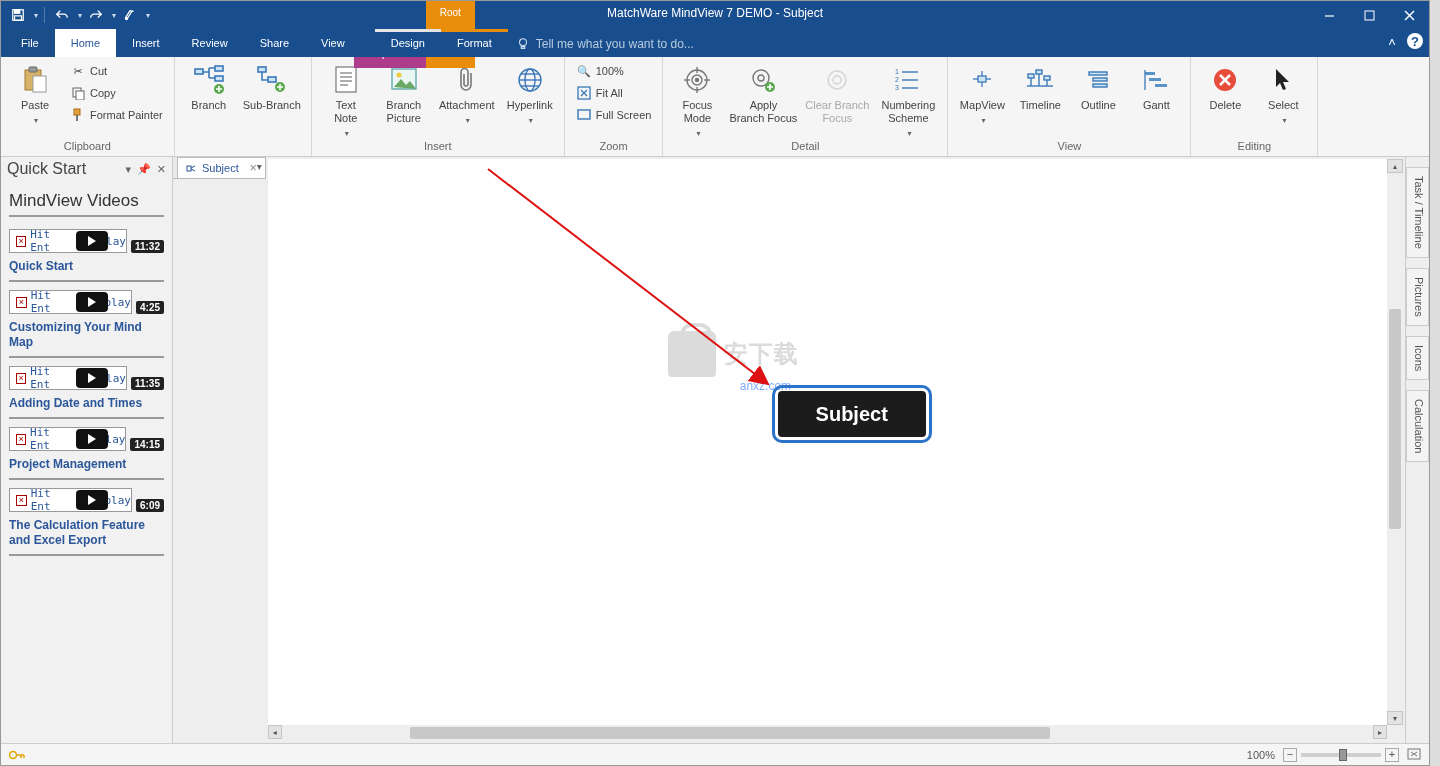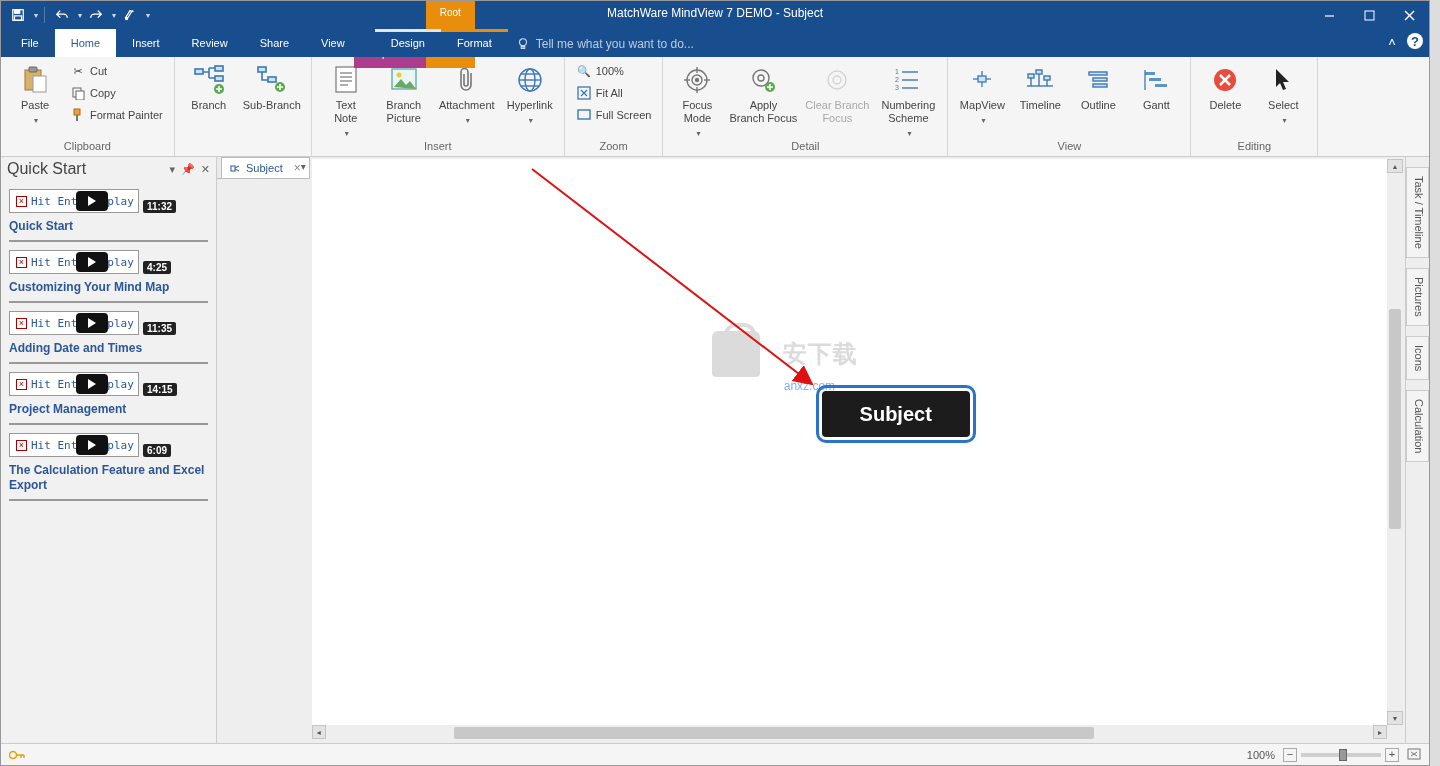--- a/index.html
+++ b/index.html
@@ -42,21 +42,21 @@
 .big-btn .icon { width:34px; height:34px; display:flex;align-items:center;justify-content:center; }
 .small-btn-col { display:flex; flex-direction:column; gap:2px; }
 .small-btn { display:flex; align-items:center; gap:4px; font-size:11px; color:#444; padding:2px 3px;}
 .small-btn .sicon{width:16px;height:16px;display:inline-flex;align-items:center;justify-content:center;}
 .drop-arrow{font-size:8px;color:#666;margin-left:2px;}
 .big-btn.disabled{color:#a8a8a8;}
 .big-btn.disabled svg{opacity:.45;}
 
 
 .main { flex:1; display:flex; background:#eee; min-height:0;}
-.sidepanel { width:216px; background:#f1f1f1; border-right:1px solid #ccc; display:flex; flex-direction:column;}
+.sidepanel { width:172px; background:#f1f1f1; border-right:1px solid #ccc; display:flex; flex-direction:column;}
 .sidepanel-header { display:flex; align-items:center; justify-content:space-between; padding:3px 6px; font-size:16px; color:#444;}
 .sidepanel-header .icons{display:flex;gap:6px;color:#666;font-size:11px;}
 .sidepanel-title{font-weight:normal;}
 .sidepanel-body{padding:0 8px 8px;overflow:auto;}
 .section-title{font-size:17px;color:#333;margin:10px 0 4px;}
 .section-title.with-line{border-bottom:2px solid #999;padding-bottom:4px;}
 .video-item{border-bottom:2px solid #999;padding:8px 0 6px;}
 .thumb-row{display:flex;align-items:flex-end;gap:4px;margin-bottom:6px;}
 .thumb{width:130px;height:24px;background:#fff;border:1px solid #999;position:relative;display:flex;align-items:center;justify-content:flex-start;font-family:monospace;font-size:11px;color:#2b579a;padding-left:6px;}
 .thumb .err{width:11px;height:11px;border:1px solid #a00;color:#a00;font-size:9px;line-height:9px;text-align:center;margin-right:4px;}
@@ -66,21 +66,21 @@
 .video-title{color:#2b579a;font-size:12px;font-weight:bold;line-height:15px;}
 
 .canvas-area{flex:1;display:flex;flex-direction:row;min-width:0;}
 .doc-tabs{height:22px;background:#eaeaea;border-bottom:1px solid #bbb;display:flex;align-items:flex-end;position:relative;}
 .doc-tab{background:#fff;border:1px solid #bbb;border-bottom:none;height:21px;padding:2px 8px;font-size:11px;color:#2b579a;display:flex;align-items:center;gap:5px;margin-left:4px;}
 .doc-tab .close{color:#888;font-size:12px;margin-left:6px;}
 .doc-tab .dicn{width:11px;height:11px;display:inline-block;}
 .doc-all-arrow{position:absolute;right:4px;top:4px;color:#666;font-size:10px;}
 .canvas-wrap{flex:1;position:relative;background:#eee;display:flex;min-height:0;}
 .canvas-inner{flex:1;background:#fff;margin:2px 18px 18px 2px;position:relative;overflow:hidden;}
-.watermark{position:absolute;left:400px;top:160px;width:220px;height:70px;opacity:.65;display:flex;align-items:center;gap:23px;}
+.watermark{position:absolute;left:400px;top:160px;width:220px;height:70px;opacity:.65;display:flex;align-items:center;gap:8px;}
 .watermark .bag{width:48px;height:46px;background:#c8c8c8;border-radius:6px 6px 4px 4px;position:relative;}
 .watermark .bag::before{content:"";position:absolute;top:-8px;left:12px;width:24px;height:12px;border:4px solid #c8c8c8;border-bottom:none;border-radius:12px 12px 0 0;}
 .watermark .txt1{font-size:24px;color:#c8c8c8;font-weight:bold;letter-spacing:1px;}
 .watermark .txt2{font-size:12px;color:#3b82f6;position:absolute;bottom:-4px;left:72px;}
 .subject-node{position:absolute;left:510px;top:232px;width:148px;height:46px;background:#1c1c1c;color:#fff;font-size:20px;font-weight:bold;display:flex;align-items:center;justify-content:center;border-radius:4px;outline:3px solid #2b72c9;outline-offset:3px;}
 
 .arrow-svg{position:absolute;left:210px;top:0;pointer-events:none;}
 
 .vscroll{position:absolute;right:2px;top:2px;bottom:18px;width:16px;background:#eee;}
 .vscroll .track-btn{height:14px;background:#e3e3e3;border:1px solid #c5c5c5;display:flex;align-items:center;justify-content:center;font-size:8px;color:#555;}
@@ -487,20 +487,21 @@
     <div class="sidepanel">
       <div class="sidepanel-header">
         <span class="sidepanel-title">Quick Start</span>
         <span class="icons">
           <span>▾</span>
           <span>📌</span>
           <span>✕</span>
         </span>
       </div>
       <div class="sidepanel-body">
+        <div class="section-title with-line">MindView Videos</div>
         <div id="video-list">
             <div class="video-item">
               <div class="thumb-row">
     <div class="thumb"><span class="err">×</span>Hit Ent<span style="width:30px"></span> play<div class="play-badge"></div></div>
     <span class="duration">11:32</span>
   </div>
   <div class="video-title">Quick Start</div>
             </div>
             <div class="video-item">
               <div class="thumb-row">

